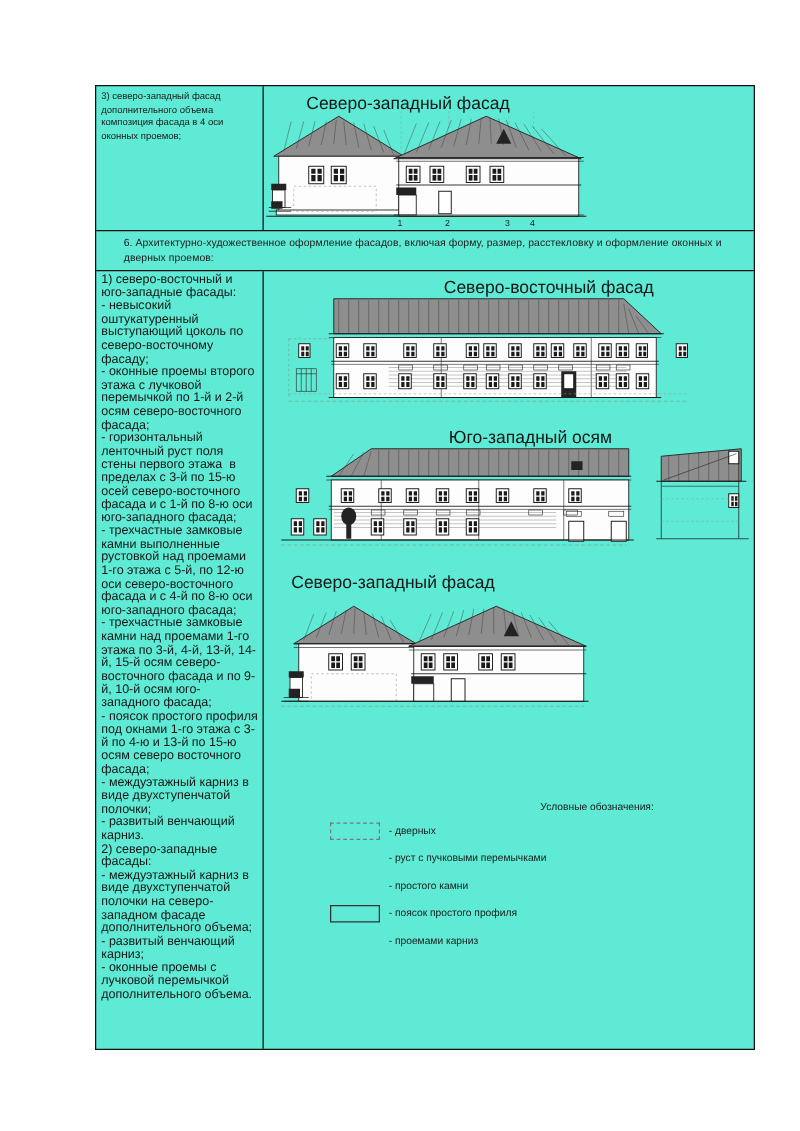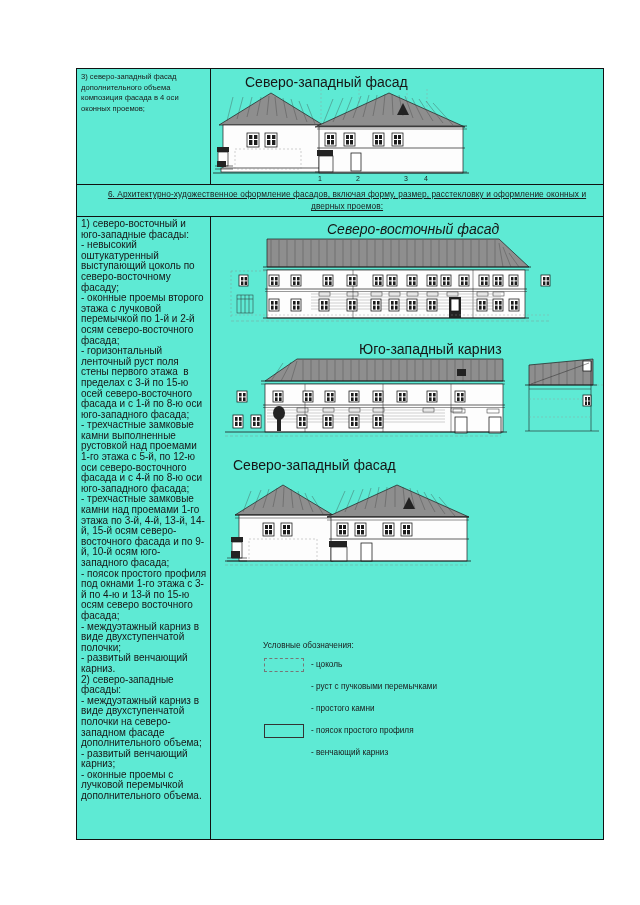--- a/index.html
+++ b/index.html
@@ -78,23 +78,21 @@
     left: 0; top: 116px;
     width: 100%;
     height: 32px;
     box-sizing: border-box;
     border-bottom: 1.3px solid #111;
     padding: 3px 8px 0 22px;
   }
   .row-header .hdr-text {
     font-size: 8.3px;
     line-height: 12.4px;
-    text-decoration: underline;
     letter-spacing: .01em;
-    text-align: center;
   }
 
   
   .row-body {
     position: absolute;
     left: 0; top: 148px;
     width: 100%;
     bottom: 0;
   }
   .row-body .cell-text {
@@ -127,20 +125,21 @@
     color: #161616;
     white-space: nowrap;
   }
 
   
   .legend {
     position: absolute;
     left: 52px;
     top: 424px;
     width: 260px;
+    text-align: right;
   }
   .legend-title {
     font-size: 8.2px;
     margin-bottom: 8px;
   }
   .legend-item {
     position: relative;
     height: 22px;
     font-size: 8.2px;
     white-space: nowrap;
@@ -328,21 +327,21 @@
 - междуэтажный карниз в виде двухступенчатой полочки;
 - развитый венчающий карниз.
 2) северо-западные фасады:
 - междуэтажный карниз в виде двухступенчатой полочки на северо-западном фасаде дополнительного объема;
 - развитый венчающий карниз;
 - оконные проемы с лучковой перемычкой дополнительного объема.</div>
       </div>
 
       <div class="cell-draw">
 
-        <div class="cap" style="left:116px; top:4px;font-style:italic;">Северо-восточный фасад</div>
+        <div class="cap" style="left:144px; top:4px;">Северо-восточный фасад</div>
 
         <svg width="394" height="112" viewBox="0 0 394 112" style="position:absolute; left:0; top:14px;">
 
           <polygon class="roof" points="56,8 288,8 318,36 56,36"></polygon>
           <g class="roofl">
             <line x1="60" y1="36" x2="60" y2="9"></line>
               <line x1="68" y1="36" x2="68" y2="9"></line>
             <line x1="76" y1="36" x2="76" y2="9"></line>
               <line x1="84" y1="36" x2="84" y2="9"></line>
             <line x1="92" y1="36" x2="92" y2="9"></line>
@@ -568,21 +567,21 @@
           <g class="hair">
               <line x1="20" y1="90" x2="340" y2="90" stroke-dasharray="3 2"></line>
             </g>
 
           <g class="hair">
             <line x1="20" y1="40" x2="56" y2="40" stroke-dasharray="2 2"></line>
             <line x1="20" y1="40" x2="20" y2="86" stroke-dasharray="2 2"></line>
           </g>
         </svg>
 
-        <div class="cap" style="left:148px; top:124px;">Юго-западный карниз</div>
+        <div class="cap" style="left:148px; top:124px;">Юго-западный осям</div>
 
         <svg width="394" height="100" viewBox="0 0 394 100" style="position:absolute; left:0; top:134px;">
 
           <polygon class="roof" points="54,30 86,8 292,8 292,30"></polygon>
           <g class="roofl">
             <line x1="60" y1="30" x2="72" y2="12"></line>
               <line x1="70" y1="30" x2="80" y2="11"></line>
             <line x1="80" y1="30" x2="86" y2="10"></line>
             <line x1="92" y1="30" x2="92" y2="9"></line>
               <line x1="100" y1="30" x2="100" y2="9"></line>
@@ -872,41 +871,41 @@
           <g class="hair">
               <line x1="4" y1="96" x2="246" y2="96" stroke-dasharray="3 2"></line>
             </g>
         </svg>
 
         <div class="legend">
           <div class="legend-title">Условные обозначения:</div>
 
           <div class="legend-item">
             <span class="sw sw-dashed"></span>
-            <span class="lab">- цоколь</span>
+            <span class="lab">- дверных</span>
           </div>
 
           <div class="legend-item">
             <span class="lab">- руст с пучковыми перемычками</span>
           </div>
 
 
 
           <div class="legend-item">
             <span class="lab">- простого камни</span>
           </div>
 
           <div class="legend-item">
             <span class="sw sw-solid"></span>
             <span class="lab">- поясок простого профиля</span>
           </div>
 
 
           <div class="legend-item">
-            <span class="lab">- венчающий карниз</span>
+            <span class="lab">- проемами карниз</span>
           </div>
         </div>
 
       </div>
     </div>
 
   </div>
 </div>
 
 </body></html>

